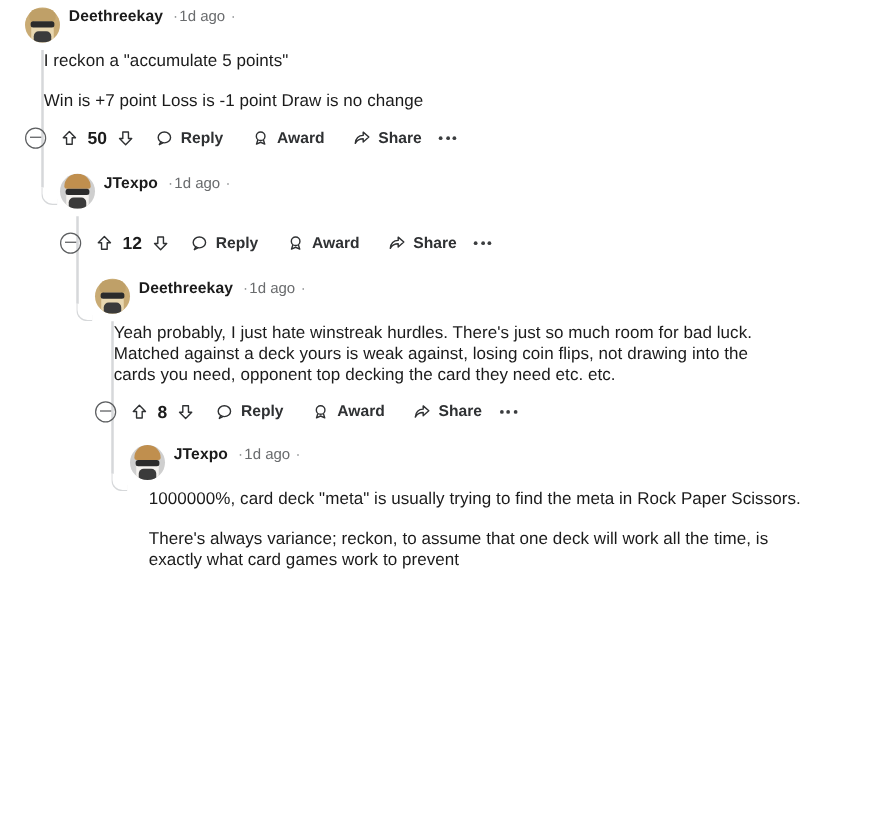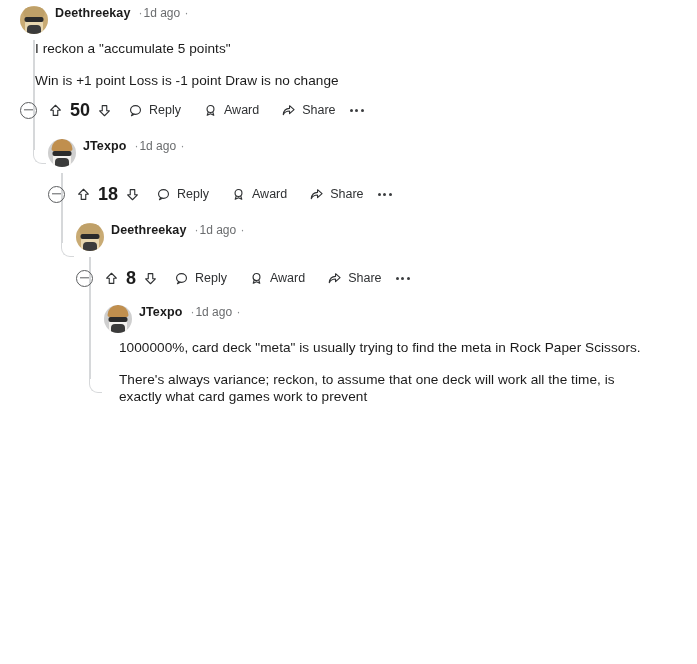--- a/index.html
+++ b/index.html
@@ -167,23 +167,23 @@
     height: 1.4px;
     background: #5c5e60;
     transform: translateY(-50%);
   }
   .votes {
     display: inline-flex;
     align-items: center;
     gap: 7px;
     margin-right: 16px;
   }
-  .score { font-size: 18px; font-weight: 600; color: #1b1b1b; }
+  .score { font-size: 14px; font-weight: 600; color: #1b1b1b; }
   .ibtn { display: inline-flex; cursor: pointer; }
-  .lbl { font-weight: 400; text-align: center; }
+  .lbl { font-weight: 700; text-align: center; }
   .actsep { width: 14px; flex: 0 0 14px; }
   .ellip {
     display: inline-flex;
     align-items: center;
     gap: 2.5px;
     padding: 6px 6px;
     cursor: pointer;
   }
   .ellip i {
     width: 3px; height: 3px; border-radius: 50%;
@@ -226,21 +226,21 @@
         </div>
         <span class="uname">Deethreekay</span>
         <span class="meta">
           <span class="dot">·</span><span>1d ago</span> <span class="dot">·</span>
         </span>
       </div>
 
       <div class="content">
         <div class="ctext">
           <p>I reckon a "accumulate 5 points"</p>
-          <p>Win is +1 point Loss is -1 point Draw is no change</p>
+          <p>Win is +7 point Loss is -1 point Draw is no change</p>
         </div>
 
         <div class="actions" style="margin-left:-15px;">
           <div class="collapse"></div>
           <div class="votes">
             <span class="ibtn">
               <svg width="15" height="15" viewBox="0 0 20 20">
                   <path d="M10 3 L16.5 9.6 H13 V16.5 H7 V9.6 H3.5 Z" fill="none" stroke="#2f3133" stroke-width="1.5" stroke-linejoin="round"></path>
                 </svg>
             </span>
@@ -310,21 +310,21 @@
       <div class="content">
 
         <div class="actions" style="margin-left:-15px;">
           <div class="collapse"></div>
           <div class="votes">
             <span class="ibtn">
               <svg width="15" height="15" viewBox="0 0 20 20">
                   <path d="M10 3 L16.5 9.6 H13 V16.5 H7 V9.6 H3.5 Z" fill="none" stroke="#2f3133" stroke-width="1.5" stroke-linejoin="round"></path>
                 </svg>
             </span>
-            <span class="score">18</span>
+            <span class="score">12</span>
             <span class="ibtn">
               <svg width="15" height="15" viewBox="0 0 20 20">
                   <path d="M10 17 L3.5 10.4 H7 V3.5 H13 V10.4 H16.5 Z" fill="none" stroke="#2f3133" stroke-width="1.5" stroke-linejoin="round"></path>
                 </svg>
             </span>
           </div>
           <span class="act">
             <span>
               <svg width="15" height="15" viewBox="0 0 20 20">
                   <ellipse cx="10" cy="9.3" rx="6.6" ry="5.8" fill="none" stroke="#2f3133" stroke-width="1.5"></ellipse>
@@ -375,20 +375,21 @@
           <span class="av-body"></span>
         </div>
         <span class="uname">Deethreekay</span>
         <span class="meta">
           <span class="dot">·</span><span>1d ago</span> <span class="dot">·</span>
         </span>
       </div>
 
       <div class="content">
         <div class="ctext" style="max-width:520px;">
+          <p>Yeah probably, I just hate winstreak hurdles. There's just so much room for bad luck. Matched against a deck yours is weak against, losing coin flips, not drawing into the cards you need, opponent top decking the card they need etc. etc.</p>
         </div>
 
         <div class="actions" style="margin-left:-15px;">
           <div class="collapse"></div>
           <div class="votes">
             <span class="ibtn">
               <svg width="15" height="15" viewBox="0 0 20 20">
                   <path d="M10 3 L16.5 9.6 H13 V16.5 H7 V9.6 H3.5 Z" fill="none" stroke="#2f3133" stroke-width="1.5" stroke-linejoin="round"></path>
                 </svg>
             </span>

